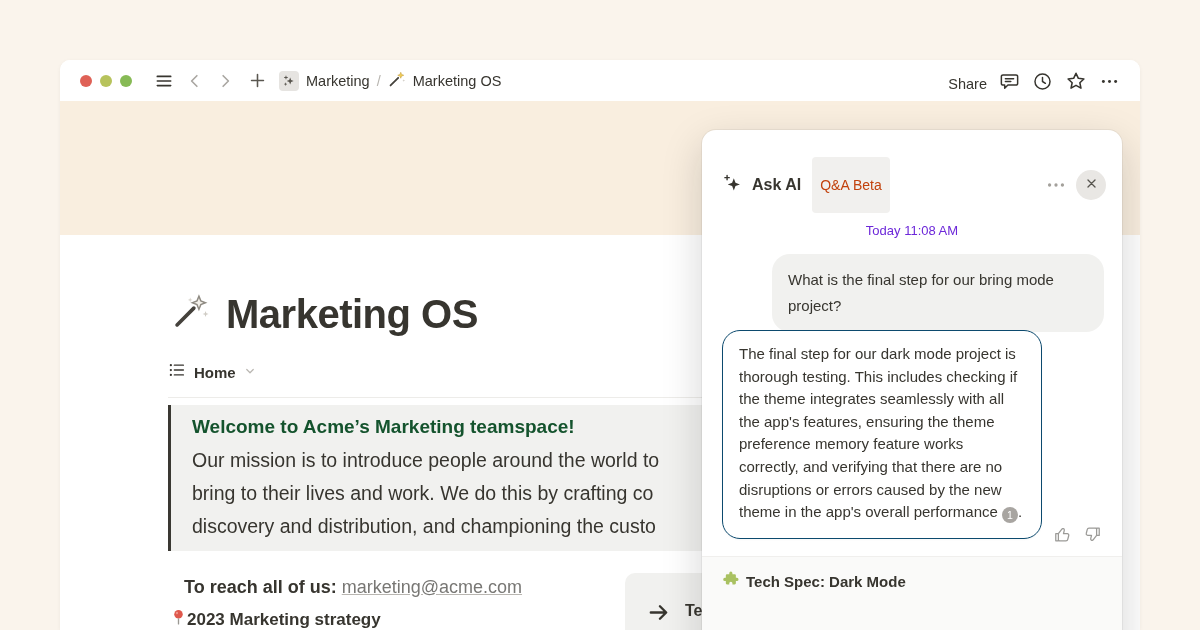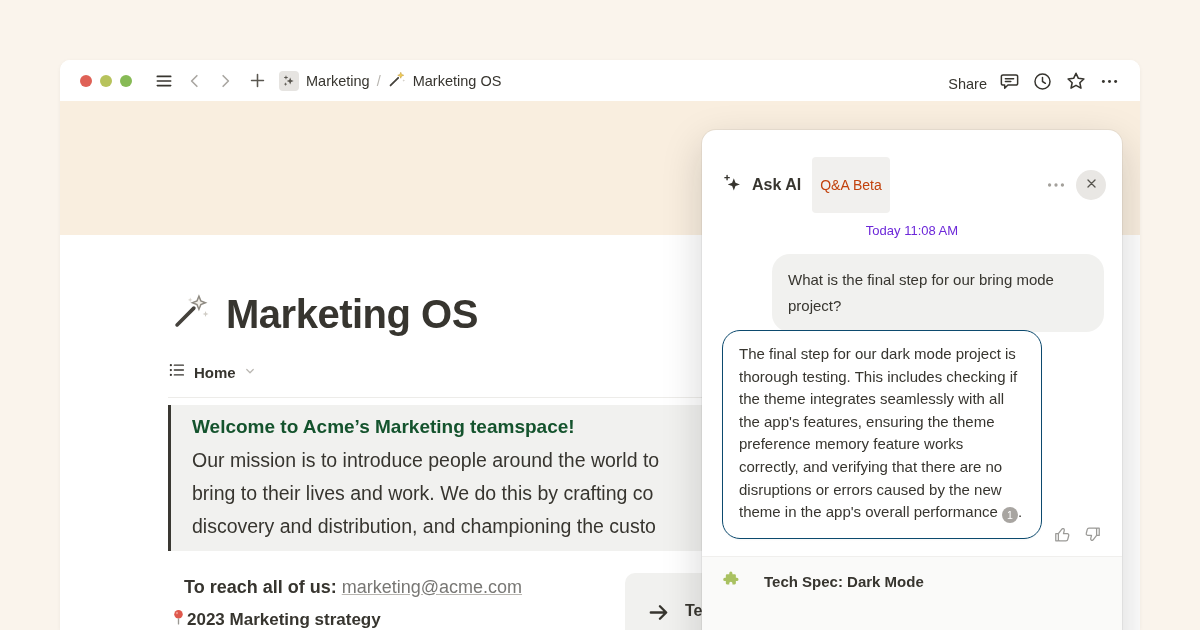--- a/index.html
+++ b/index.html
@@ -80,21 +80,21 @@
                box-shadow:0 1px 2px rgba(15,15,15,.03); }
   .footnote { display:inline-flex; align-items:center; justify-content:center; width:16px; height:16px;
               border-radius:50%; background:#A8A5A1; color:#fff; font-size:10.5px; vertical-align:-2px; cursor:pointer; }
 
   .feedback { position:absolute; right:20px; top:395px; display:flex; gap:11px; }
   .fb-btn { background:none; border:none; padding:0; cursor:pointer; }
 
   .pages-section { position:absolute; left:0; right:0; top:426px; bottom:0; background:#FAFAF9;
                    border-top:1px solid #F0EFED; border-radius:0 0 14px 14px; padding:13px 20px 0; }
   .pages-found { font-size:13px; color:#9B9A97; margin-bottom:11px; }
-  .page-item { display:flex; align-items:center; gap:24px; margin-bottom:13px; cursor:pointer; }
+  .page-item { display:flex; align-items:center; gap:6px; margin-bottom:13px; cursor:pointer; }
   .page-item-label { font-size:15px; font-weight:600; color:#37352F; }
 </style>
 </head>
 <body>
 
 <div class="window">
 
   <div class="toolbar">
     <div class="lights">
       <span class="light tl-red"></span>

